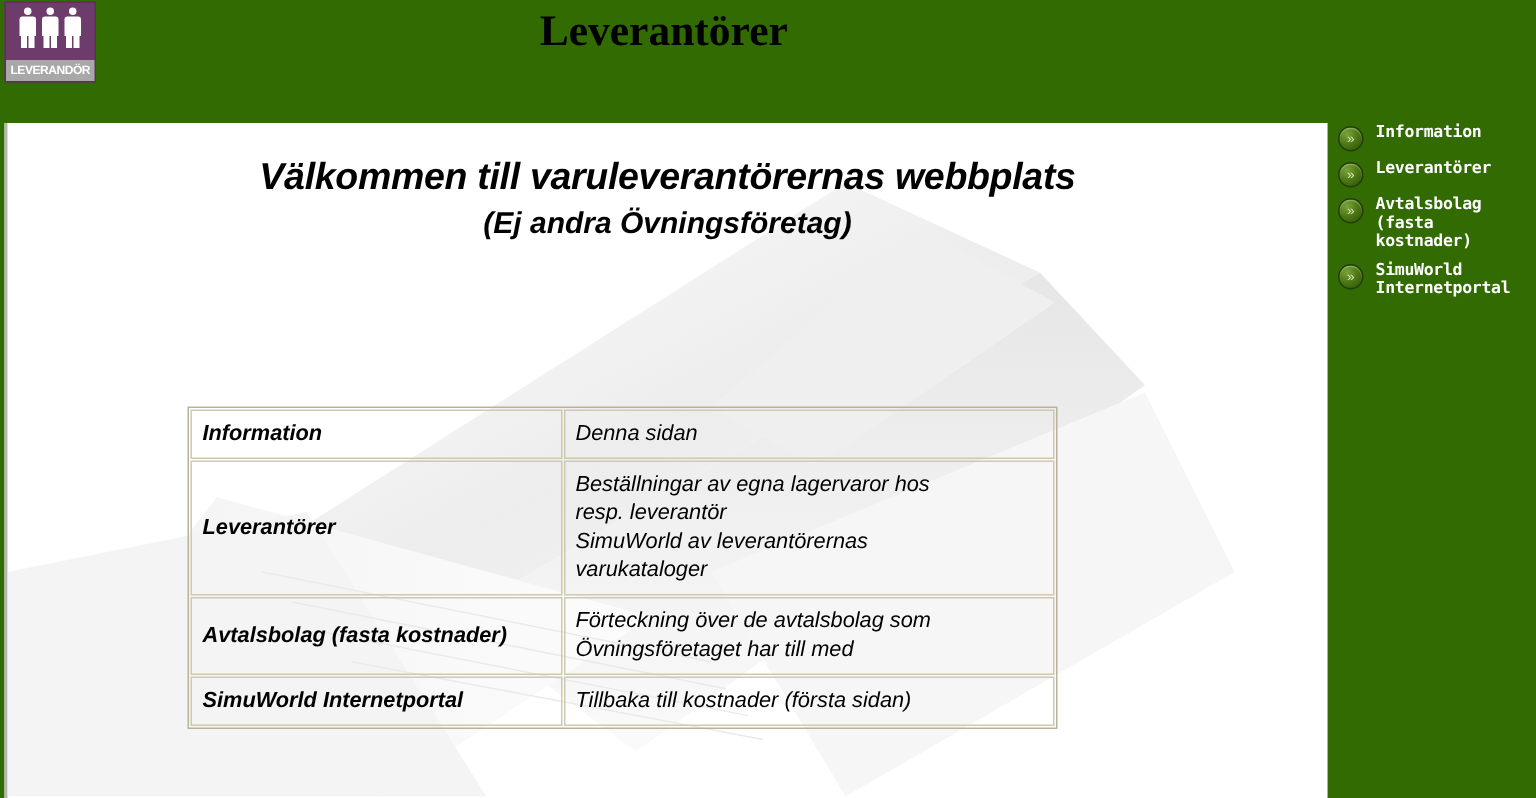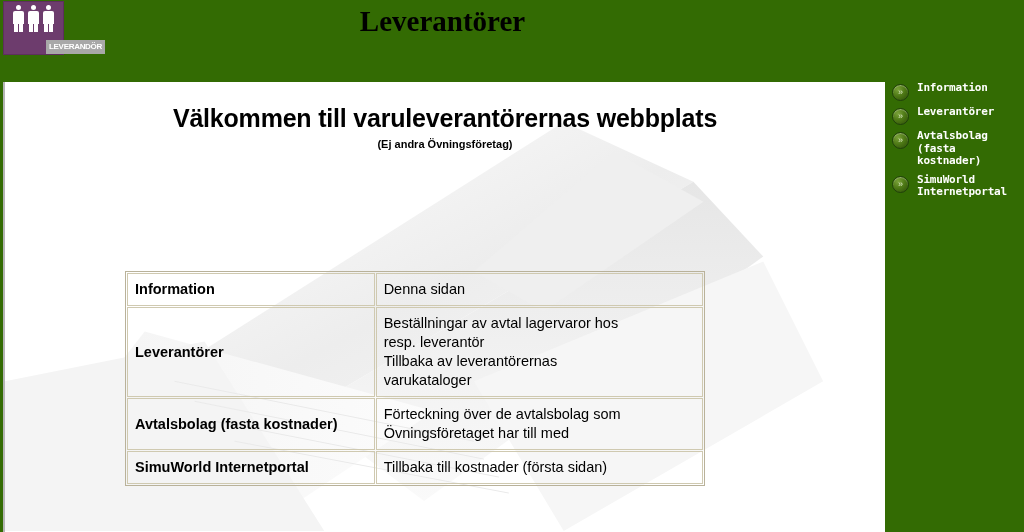--- a/index.html
+++ b/index.html
@@ -96,21 +96,20 @@
     background: #a8a8a8;
     color: #ffffff;
     font-size: 8px;
     font-weight: bold;
     letter-spacing: -0.3px;
     line-height: 14px;
     text-align: center;
     font-family: "Liberation Sans", sans-serif;
     overflow: hidden;
     white-space: nowrap;
-    margin-left: 42px;
   }
 
   #header-title {
     position: absolute;
     left: 0;
     top: 0;
     width: 885px;
     height: 44px;
     line-height: 42px;
     text-align: center;
@@ -124,20 +123,21 @@
   #content {
     position: absolute;
     left: 3px;
     top: 82px;
     width: 882px;
     height: 450px;
     background: #ffffff;
     border-left: 2px solid #b5b5b5;
     box-sizing: border-box;
     overflow: hidden;
+    font-style: italic;
   }
 
   
   #watermark {
     position: absolute;
     inset: 0;
     pointer-events: none;
     opacity: 1;
   }
 
@@ -150,21 +150,21 @@
     z-index: 2;
   }
   #heading-main {
     font-size: 25px;
     font-weight: bold;
     color: #000000;
     letter-spacing: -0.2px;
   }
   #heading-sub {
     margin-top: 5px;
-    font-size: 11px;
+    font-size: 20px;
     font-weight: bold;
     color: #000000;
   }
 
   
   #info-table {
     position: absolute;
     left: 120px;
     top: 189px;
     width: 580px;
@@ -319,23 +319,23 @@
           <td class="desc">
             <div class="cell-lines">
               <div>Denna sidan</div>
             </div>
           </td>
         </tr>
         <tr>
           <td class="label">Leverantörer</td>
           <td class="desc">
             <div class="cell-lines">
-              <div>Beställningar av avtal lagervaror hos</div>
+              <div>Beställningar av egna lagervaror hos</div>
               <div>resp. leverantör</div>
-              <div>Tillbaka av leverantörernas</div>
+              <div>SimuWorld av leverantörernas</div>
               <div>varukataloger</div>
             </div>
           </td>
         </tr>
         <tr>
           <td class="label">Avtalsbolag (fasta kostnader)</td>
           <td class="desc">
             <div class="cell-lines">
               <div>Förteckning över de avtalsbolag som</div>
               <div>Övningsföretaget har till med</div>

